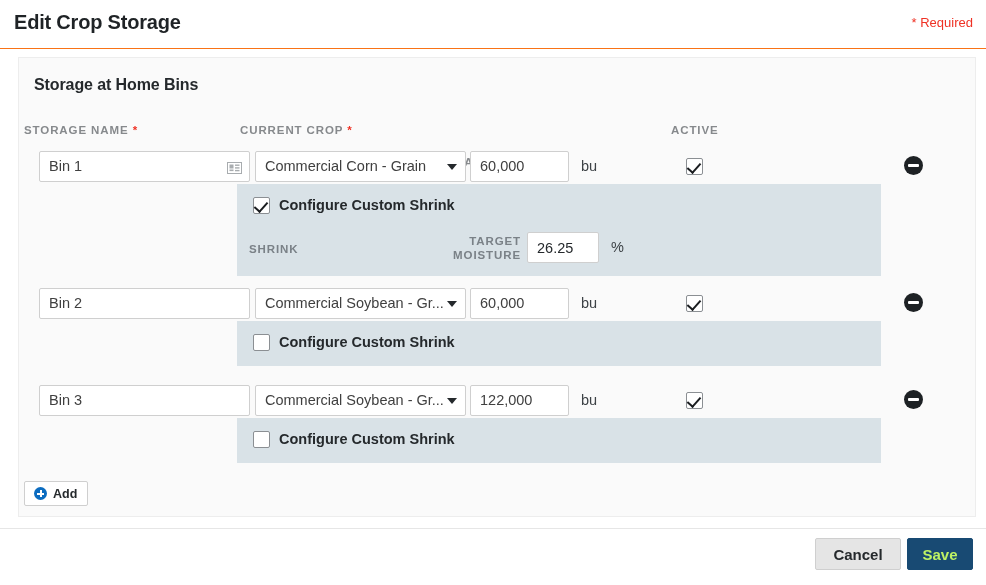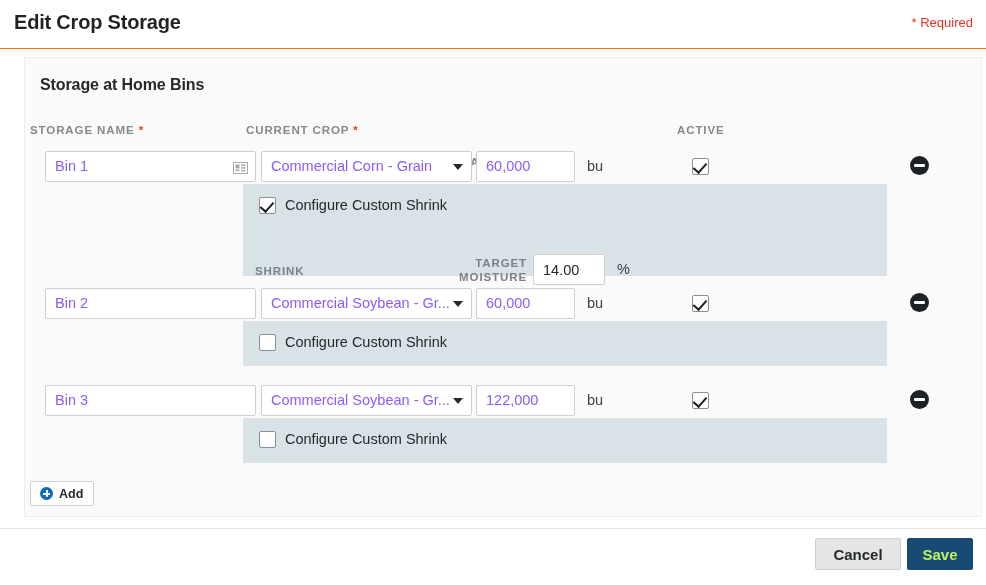--- a/index.html
+++ b/index.html
@@ -21,21 +21,21 @@
     position: absolute; left: 14px; top: 11px;
     font-size: 20px; font-weight: bold; color: #1f2326; letter-spacing: -0.2px;
   }
   .required-note {
     position: absolute; right: 13px; top: 15px;
     font-size: 13px; font-weight: normal; color: #ef3124;
   }
 
   
   .card {
-    position: absolute; left: 24px; top: 57px; width: 958px; height: 460px;
+    position: absolute; left: 18px; top: 57px; width: 958px; height: 460px;
     background: #fafafa; border: 1px solid #ededed;
   }
   .card-title {
     position: absolute; left: 15px; top: 18px;
     font-size: 16px; font-weight: bold; color: #25292c; letter-spacing: -0.1px;
   }
 
   
   .col-head {
     position: absolute; font-size: 11.5px; font-weight: bold;
@@ -47,21 +47,21 @@
   .ch-crop { left: 221px; top: 66px; }
   .ch-cap  { left: 436px; top: 66px; margin-top: 32px; }
   .ch-act  { left: 652px; top: 66px; }
 
   .row { position: relative; height: 43px; }
 
   .fld {
     position: absolute;
     border: 1px solid #cfcfcf; background: #ffffff;
     height: 31px; border-radius: 2px;
-    font-size: 14.5px; color: #8b5cf6;
+    font-size: 14.5px; color: #404040;
     display: flex; align-items: center;
     padding: 0 9px;
   }
   .fld-name { left: 5px;  top: 0; width: 211px; }
   .fld-crop { left: 221px; top: 0; width: 211px; padding-right: 20px; }
   .fld-cap  { left: 436px; top: 0; width: 99px; }
 
   .fld-name .txt, .fld-cap .txt { line-height: 1; }
   .fld-crop .txt {
     overflow: hidden; white-space: nowrap; text-overflow: ellipsis;
@@ -113,24 +113,24 @@
     background: #d9e2e7;
   }
   .shrink-panel.tall { height: 92px; }
   .shrink-panel.short { height: 45px; }
 
   .shrink-toggle {
     position: absolute; left: 16px; top: 13px;
     display: flex; align-items: center; gap: 9px;
   }
   .shrink-toggle .lbl {
-    font-size: 14.5px; color: #25292c; line-height: 1;
-  }
-
-  .shrink-fields { position: absolute; left: 0; top: 48px; width: 644px; height: 34px; margin-top: 22px; }
+    font-size: 14.5px; color: #25292c; line-height: 1; font-weight: bold;
+  }
+
+  .shrink-fields { position: absolute; left: 0; top: 48px; width: 644px; height: 34px; }
   .sf-label {
     position: absolute; font-size: 11.5px; font-weight: bold;
     color: #7a8187; letter-spacing: 0.9px; text-transform: uppercase;
   }
   .lbl-shrink { left: 12px; top: 11px; }
   .lbl-moist  { left: 200px; top: 2px; width: 84px; text-align: right; line-height: 14px; }
   .sf-input {
     position: absolute; border: 1px solid #cfcfcf; background: #ffffff;
     height: 31px; border-radius: 2px; font-size: 14.5px; color: #25292c;
     display: flex; align-items: center; padding: 0 9px;
@@ -223,21 +223,21 @@
         <span class="chk on"></span>
         <span class="lbl">Configure Custom Shrink</span>
       </div>
       <div class="shrink-fields">
         <div class="sf-label lbl-shrink">SHRINK</div>
         <div class="sf-label lbl-moist">
           <span>TARGET</span><br>
           <span>MOISTURE</span>
         </div>
         <div class="sf-input in-moist">
-          <span>14.00</span>
+          <span>26.25</span>
         </div>
         <div class="pct">%</div>
       </div>
     </div>
 
     <div class="row" style="position:absolute; left:15px; top:230px; width:920px;">
       <div class="fld fld-name">
         <span class="txt">Bin 2</span>
       </div>
       <div class="fld fld-crop">

